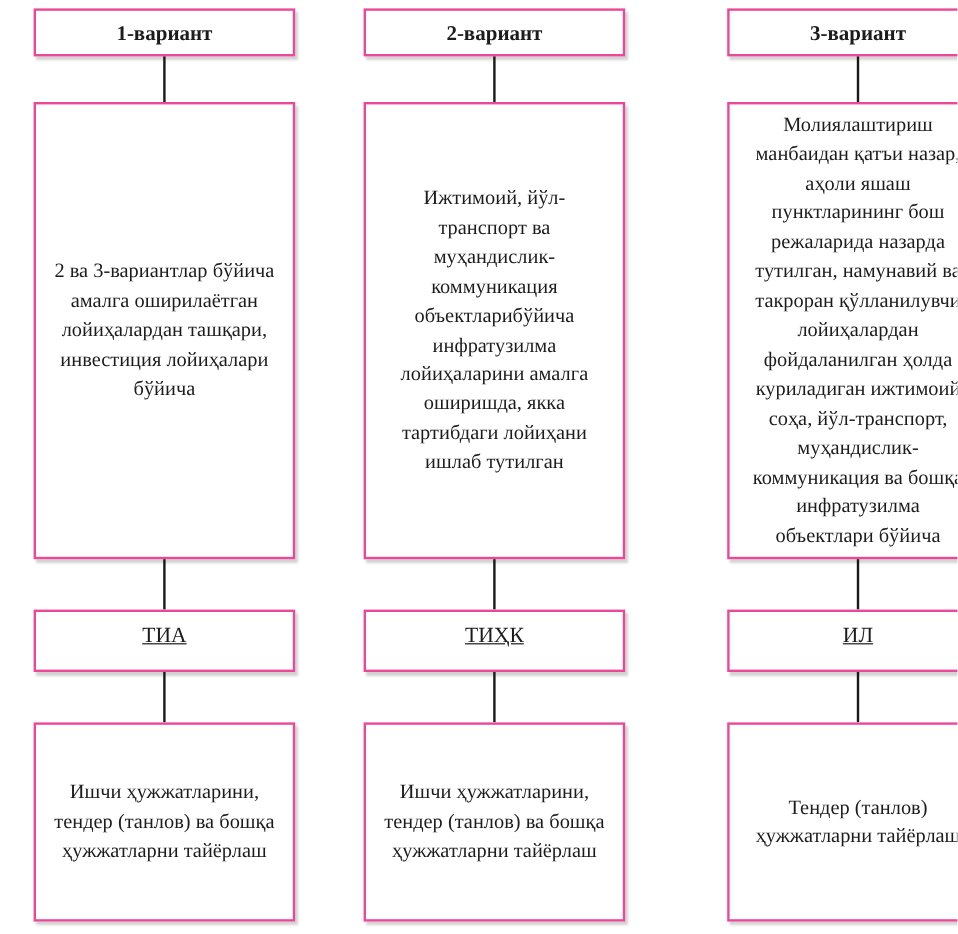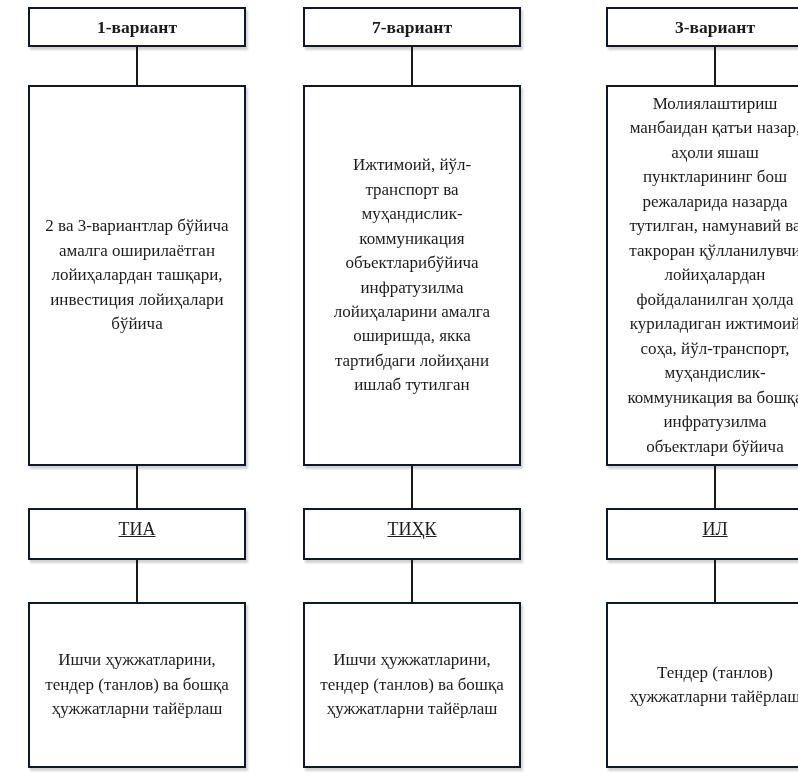--- a/index.html
+++ b/index.html
@@ -24,21 +24,21 @@
     flex-direction: column;
     align-items: center;
   }
   .col-1 { left: 28px; }
   .col-2 { left: 303px; }
   .col-3 { left: 570px; padding-left: 36px; }
 
   .box {
     box-sizing: border-box;
     width: 100%;
-    border: 2px solid #0f172a;
+    border: 2px solid #ec4899;
     background: #ffffff;
     box-shadow: 2px 3px 2px rgba(0,0,0,0.18);
     display: flex;
     align-items: center;
     justify-content: center;
     text-align: center;
   }
   .header-box {
     height: 40px;
     font-weight: bold;
@@ -95,21 +95,21 @@
     <div class="box code-box">ТИА</div>
     <div class="connector conn-mid"></div>
     <div class="box footer-box">
       <div class="footer-text">Ишчи ҳужжатларини,
 тендер (танлов) ва бошқа
 ҳужжатларни тайёрлаш</div>
     </div>
   </div>
 
   <div class="column col-2">
-    <div class="box header-box">7-вариант</div>
+    <div class="box header-box">2-вариант</div>
     <div class="connector conn-top"></div>
     <div class="box body-box">
       <div class="body-text">Ижтимоий, йўл-
 транспорт ва
 муҳандислик-
 коммуникация
 объектларибўйича
 инфратузилма
 лойиҳаларини амалга
 оширишда, якка

